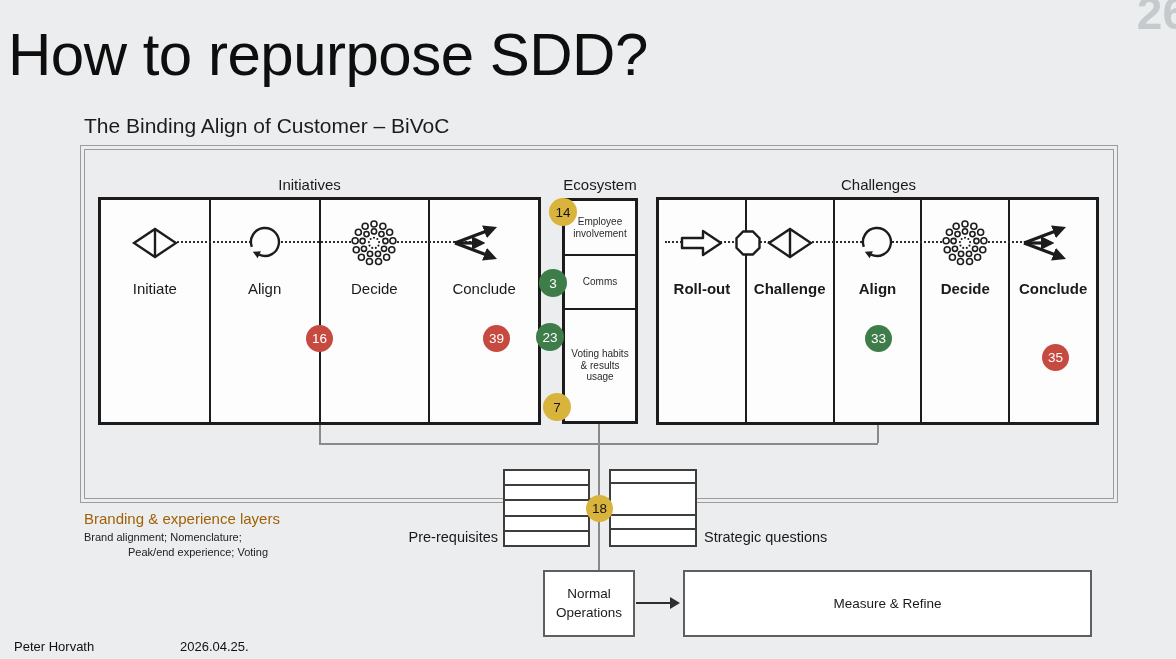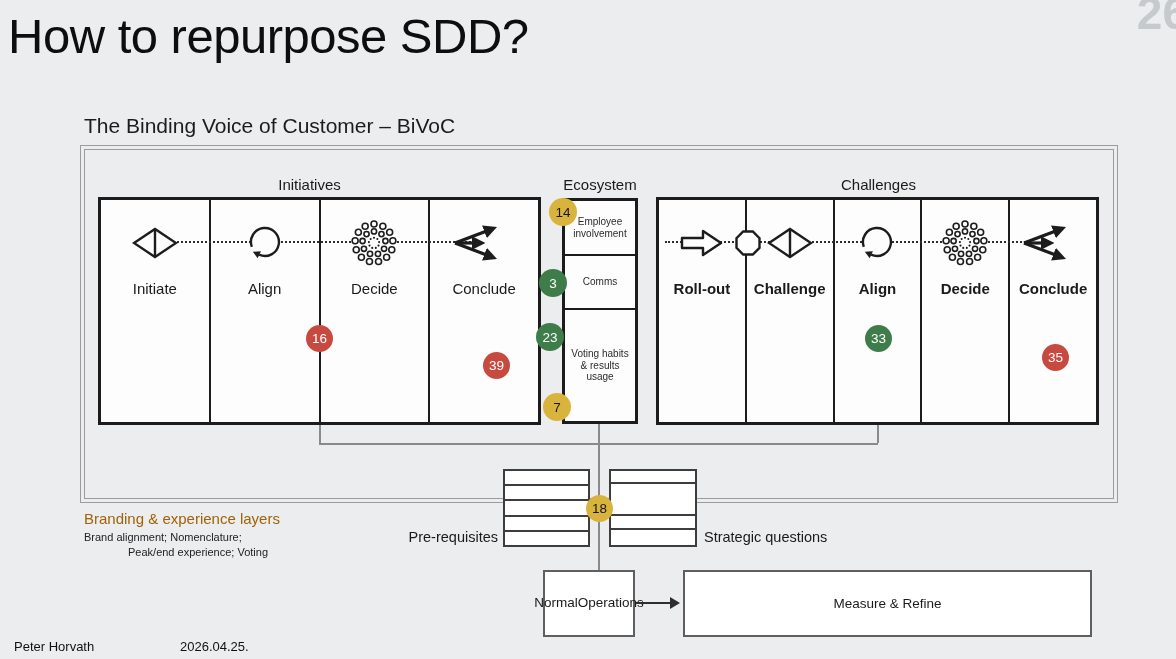--- a/index.html
+++ b/index.html
@@ -1,19 +1,19 @@
 <!DOCTYPE html>
 <html style="--badge-red: #c74a40; --badge-green: #3e7d4a; --badge-yellow: #d9b43c; --page-bg: #ecedee; --panel-fill: #fdfdfd; --connector-gray: #8a8a8a; --page-number-gray: #c5cacc;"><head>
 <meta charset="utf-8">
 <style>
   html,body{margin:0;padding:0;}
   .stage{position:relative;width:1176px;height:659px;overflow:hidden;
          background:var(--page-bg,#ecedee);font-family:"Liberation Sans",sans-serif;}
 
-  .title{position:absolute;left:8px;top:8px;font-size:49px;letter-spacing:-0.5px;color:#0e0e0e;}
+  .title{position:absolute;left:8px;top:20px;font-size:60px;letter-spacing:-0.5px;color:#0e0e0e;}
   .pagenum{position:absolute;right:-12px;top:-14px;font-size:46px;font-weight:700;
            color:var(--page-number-gray,#c5cacc);}
   .subtitle{position:absolute;left:84px;top:114px;font-size:21px;color:#1c1c1c;}
 
   .frame{position:absolute;left:80px;top:145px;width:1038px;height:358px;
          border:1px solid #9c9c9c;box-sizing:border-box;z-index:1;}
   .frame-inner{position:absolute;inset:3px;border:1px solid #9c9c9c;}
 
   .ptitle{position:absolute;top:176px;text-align:center;font-size:15px;color:#1a1a1a;z-index:2;}
   .t-init{left:88px;width:443px;}
@@ -47,21 +47,21 @@
   .eco-cell{box-sizing:border-box;border-bottom:2px solid #1c1c1c;display:flex;align-items:center;
             justify-content:center;text-align:center;font-size:10px;line-height:1.18;
             color:#2b2b2b;padding:2px 4px;}
   .ec1{height:55px;} .ec2{height:54px;} .ec3{height:51px;} .ec4{flex:1;border-bottom:none;}
 
   .badge{position:absolute;width:27px;height:27px;border-radius:50%;display:flex;align-items:center;
          justify-content:center;font-size:13.5px;z-index:6;}
   .badge-red{background:var(--badge-red,#c74a40);color:#fff;}
   .badge-green{background:var(--badge-green,#3e7d4a);color:#fff;}
   .badge-yellow{background:var(--badge-yellow,#d9b43c);color:#161616;}
-  .b16{left:306px;top:325px;} .b39{left:483px;top:325px;margin-top:27px;}
+  .b16{left:306px;top:325px;} .b39{left:483px;top:325px;}
   .b33{left:865px;top:325px;} .b35{left:1042px;top:344px;}
   .b14{left:549px;top:198px;width:28px;height:28px;}
   .b3{left:539px;top:269px;width:28px;height:28px;}
   .b23{left:536px;top:323px;width:28px;height:28px;}
   .b7{left:543px;top:393px;width:28px;height:28px;}
   .b18{left:586px;top:495px;}
 
   .conn{position:absolute;background:var(--connector-gray,#8a8a8a);z-index:2;}
   .c-stub-l{left:319px;top:425px;width:2px;height:18px;}
   .c-stub-r{left:877px;top:425px;width:2px;height:18px;}
@@ -82,21 +82,21 @@
               font-size:14.5px;color:#1a1a1a;z-index:4;}
   .lbl-strategic{position:absolute;left:704px;top:529px;font-size:14.5px;color:#1a1a1a;z-index:4;}
 
   .brand-title{position:absolute;left:84px;top:510px;font-size:15px;color:#a16207;z-index:4;}
   .brand-line1{position:absolute;left:84px;top:531px;font-size:11px;color:#222;z-index:4;}
   .brand-line2{position:absolute;left:84px;top:546px;font-size:11px;color:#222;z-index:4;padding-left:44px;}
 
   .obox{position:absolute;background:#fff;border:2px solid #5f5f5f;box-sizing:border-box;
         display:flex;align-items:center;justify-content:center;text-align:center;
         font-size:13.5px;color:#1a1a1a;z-index:4;}
-  .box-normal{left:543px;top:570px;width:92px;height:67px;flex-direction:row;line-height:1.4;}
+  .box-normal{left:543px;top:570px;width:92px;height:67px;flex-direction:column;line-height:1.4;}
   .box-measure{left:683px;top:570px;width:409px;height:67px;}
   .arrow-line{position:absolute;left:636px;top:602px;width:37px;height:2px;background:#2e2e2e;z-index:4;}
   .arrow-head{position:absolute;left:670px;top:597px;width:0;height:0;border-left:10px solid #2e2e2e;
               border-top:6px solid transparent;border-bottom:6px solid transparent;z-index:4;}
 
   .f-author{position:absolute;left:14px;top:639px;font-size:13px;color:#111;}
   .f-date{position:absolute;left:180px;top:639px;font-size:13px;color:#111;}
 
   svg line{stroke:#1c1c1c;}
 </style>
@@ -108,21 +108,21 @@
   <svg width="0" height="0" aria-hidden="true">
     <defs>
       <marker id="ah" markerWidth="4.2" markerHeight="4.2" refX="6" refY="5" orient="auto" viewBox="0 0 10 10">
         <path d="M0,0L10,5L0,10Z" fill="#1c1c1c"></path>
       </marker>
     </defs>
   </svg>
 
   <div class="title">How to repurpose SDD?</div>
   <div class="pagenum">26</div>
-  <div class="subtitle">The Binding Voice of Customer – BiVoC</div>
+  <div class="subtitle">The Binding Align of Customer – BiVoC</div>
 
   <div class="frame">
     <div class="frame-inner"></div>
   </div>
 
   <div class="ptitle t-init">Initiatives</div>
   <div class="ptitle t-eco">Ecosystem</div>
   <div class="ptitle t-chal">Challenges</div>
 
   

